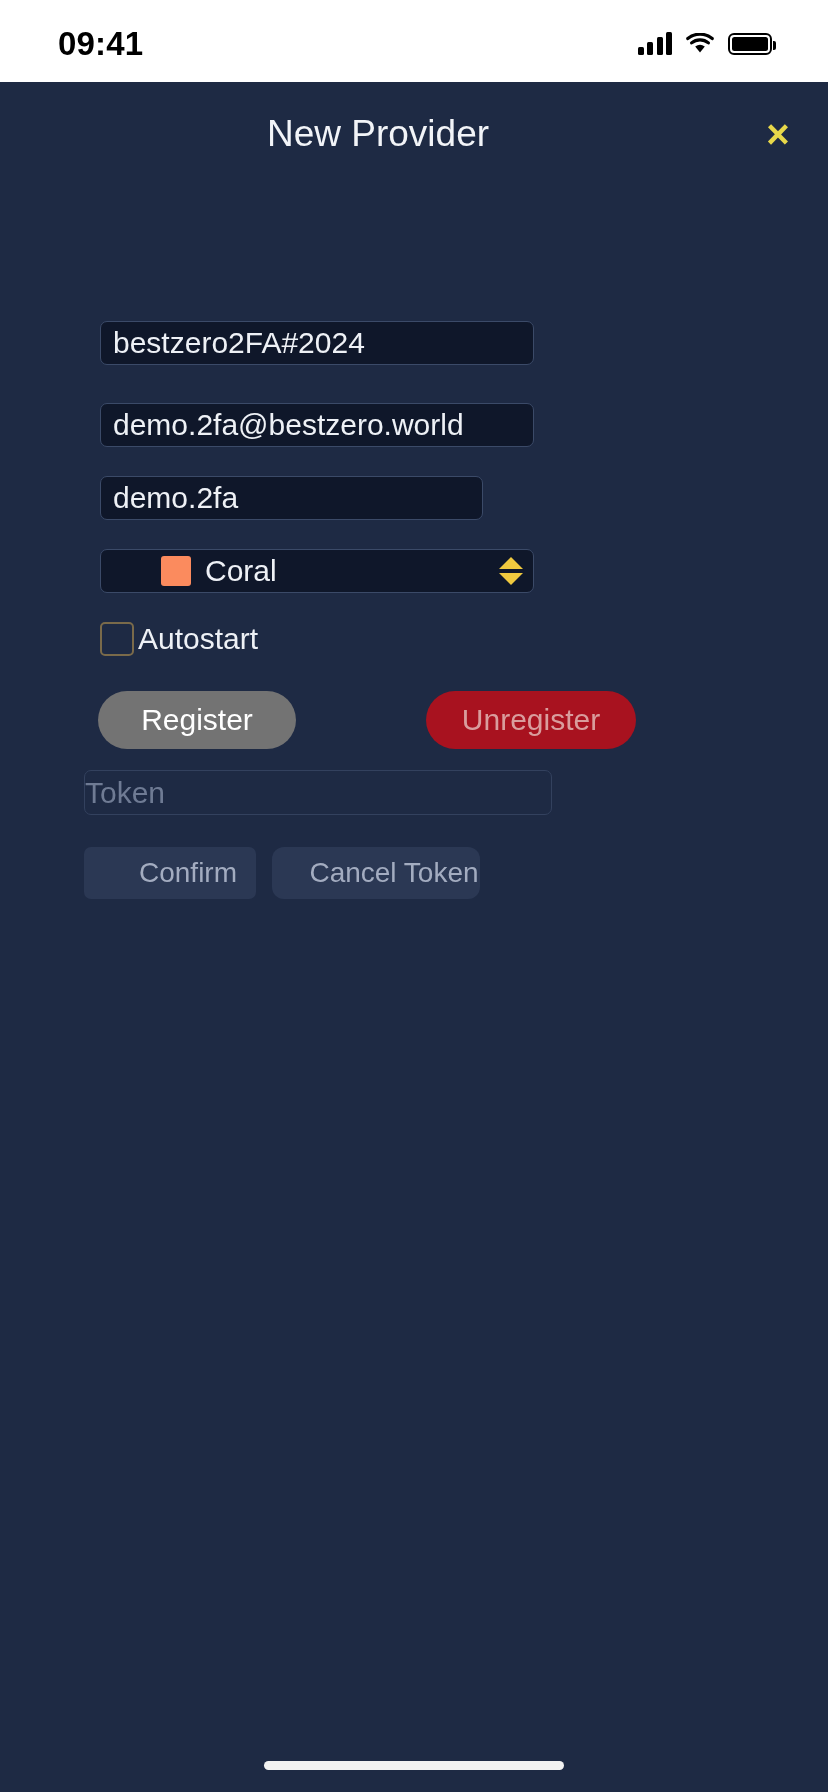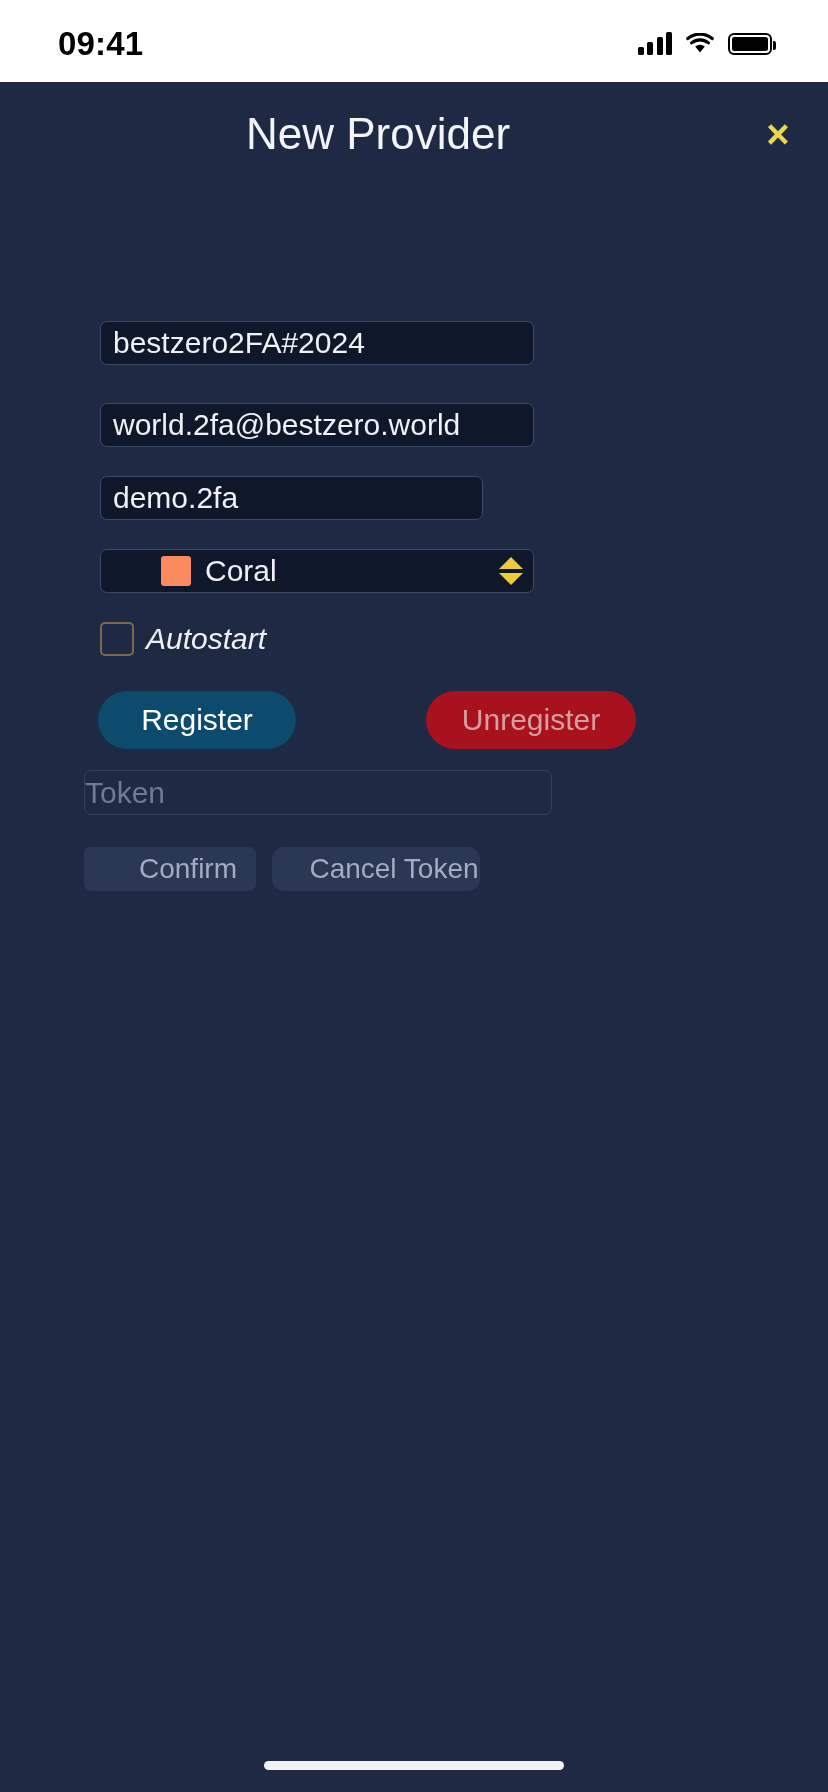--- a/index.html
+++ b/index.html
@@ -50,21 +50,21 @@
   .batt i{ display:block; width:100%; height:100%; background:#000; border-radius:2.5px; }
 
   
   #header {
     position:absolute; top:82px; left:0;
     width:828px; height:104px;
   }
   #page-title {
     position:absolute; left:0; top:0; width:756px;
     text-align:center; line-height:104px;
-    font-size:44px; color:#f2f4f8; font-weight:400;
+    font-size:37px; color:#f2f4f8; font-weight:400;
   }
   #close-button {
     position:absolute; right:22px; top:24px;
     width:56px; height:56px;
     display:flex; align-items:center; justify-content:center;
     color:#e8d84a; font-size:40px; font-weight:bold;
     line-height:1; cursor:pointer;
   }
 
   
@@ -100,62 +100,62 @@
   }
   #color-label { font-size:30px; color:#eef1f6; }
   #stepper { display:flex; flex-direction:column; gap:4px; align-items:center; }
   #stepper .tri { width:0; height:0; border-left:12px solid transparent; border-right:12px solid transparent; }
   #stepper-up   { border-bottom:12px solid #f0c93f; }
   #stepper-down { border-top:12px solid #f0c93f; }
 
   
   #autostart-row {
     position:absolute; left:100px; top:436px;
-    display:flex; align-items:center; gap:12px;font-style:italic;
+    display:flex; align-items:center; gap:4px;
   }
   #autostart-box {
     width:34px; height:34px;
     border:2px solid #7a6a4a;
     border-radius:5px;
     background:#1e2a44;
     flex:none;
   }
   #autostart-label { font-size:30px; color:#eef1f6; }
 
   
   .pill {
     position:absolute; height:58px;
     border-radius:29px;
     display:flex; align-items:center; justify-content:center;
     font-size:30px; cursor:pointer;
   }
   #register-button {
     left:98px; top:505px; width:198px;
-    background:#0c4a6e; color:#ffffff;
+    background:#737373; color:#ffffff;
   }
   #unregister-button {
     left:426px; top:505px; width:210px;
     background:#a8121f; color:#d99d9d;
   }
 
   
   #token-input {
     position:absolute; left:84px; top:584px;
     width:468px; height:45px;
     background:#1e2a44;
     border:1px solid #33415e;
     border-radius:7px;
     display:flex; align-items:center;
     padding:0 0;
     font-size:30px; color:#6f7b94;
   }
 
   
   .flat {
-    position:absolute; height:44px;
+    position:absolute; height:52px;
     background:#2b3консь;
     border-radius:7px;
     display:flex; align-items:center; justify-content:center;
     font-size:28px; color:#a3acc0; cursor:pointer;
     background:#2b3854;
     padding-left:36px;
   }
   #confirm-button      { left:84px;  top:661px; width:172px; }
   #cancel-token-button { left:272px; top:661px; width:208px;border-radius:12px; }
 
@@ -195,21 +195,21 @@
 
   <div id="header">
     <div id="page-title">New Provider</div>
     <div id="close-button">×</div>
   </div>
 
   <div id="form">
 
     <div class="field" id="field-name">bestzero2FA#2024</div>
 
-    <div class="field" id="field-email">world.2fa@bestzero.world</div>
+    <div class="field" id="field-email">demo.2fa@bestzero.world</div>
 
     <div class="field" id="field-user">demo.2fa</div>
 
     <div class="field" id="field-color">
       <span id="color-select-left">
         <span id="color-swatch"></span>
         <span id="color-label">Coral</span>
       </span>
       <span id="stepper">
         <span class="tri" id="stepper-up"></span>

